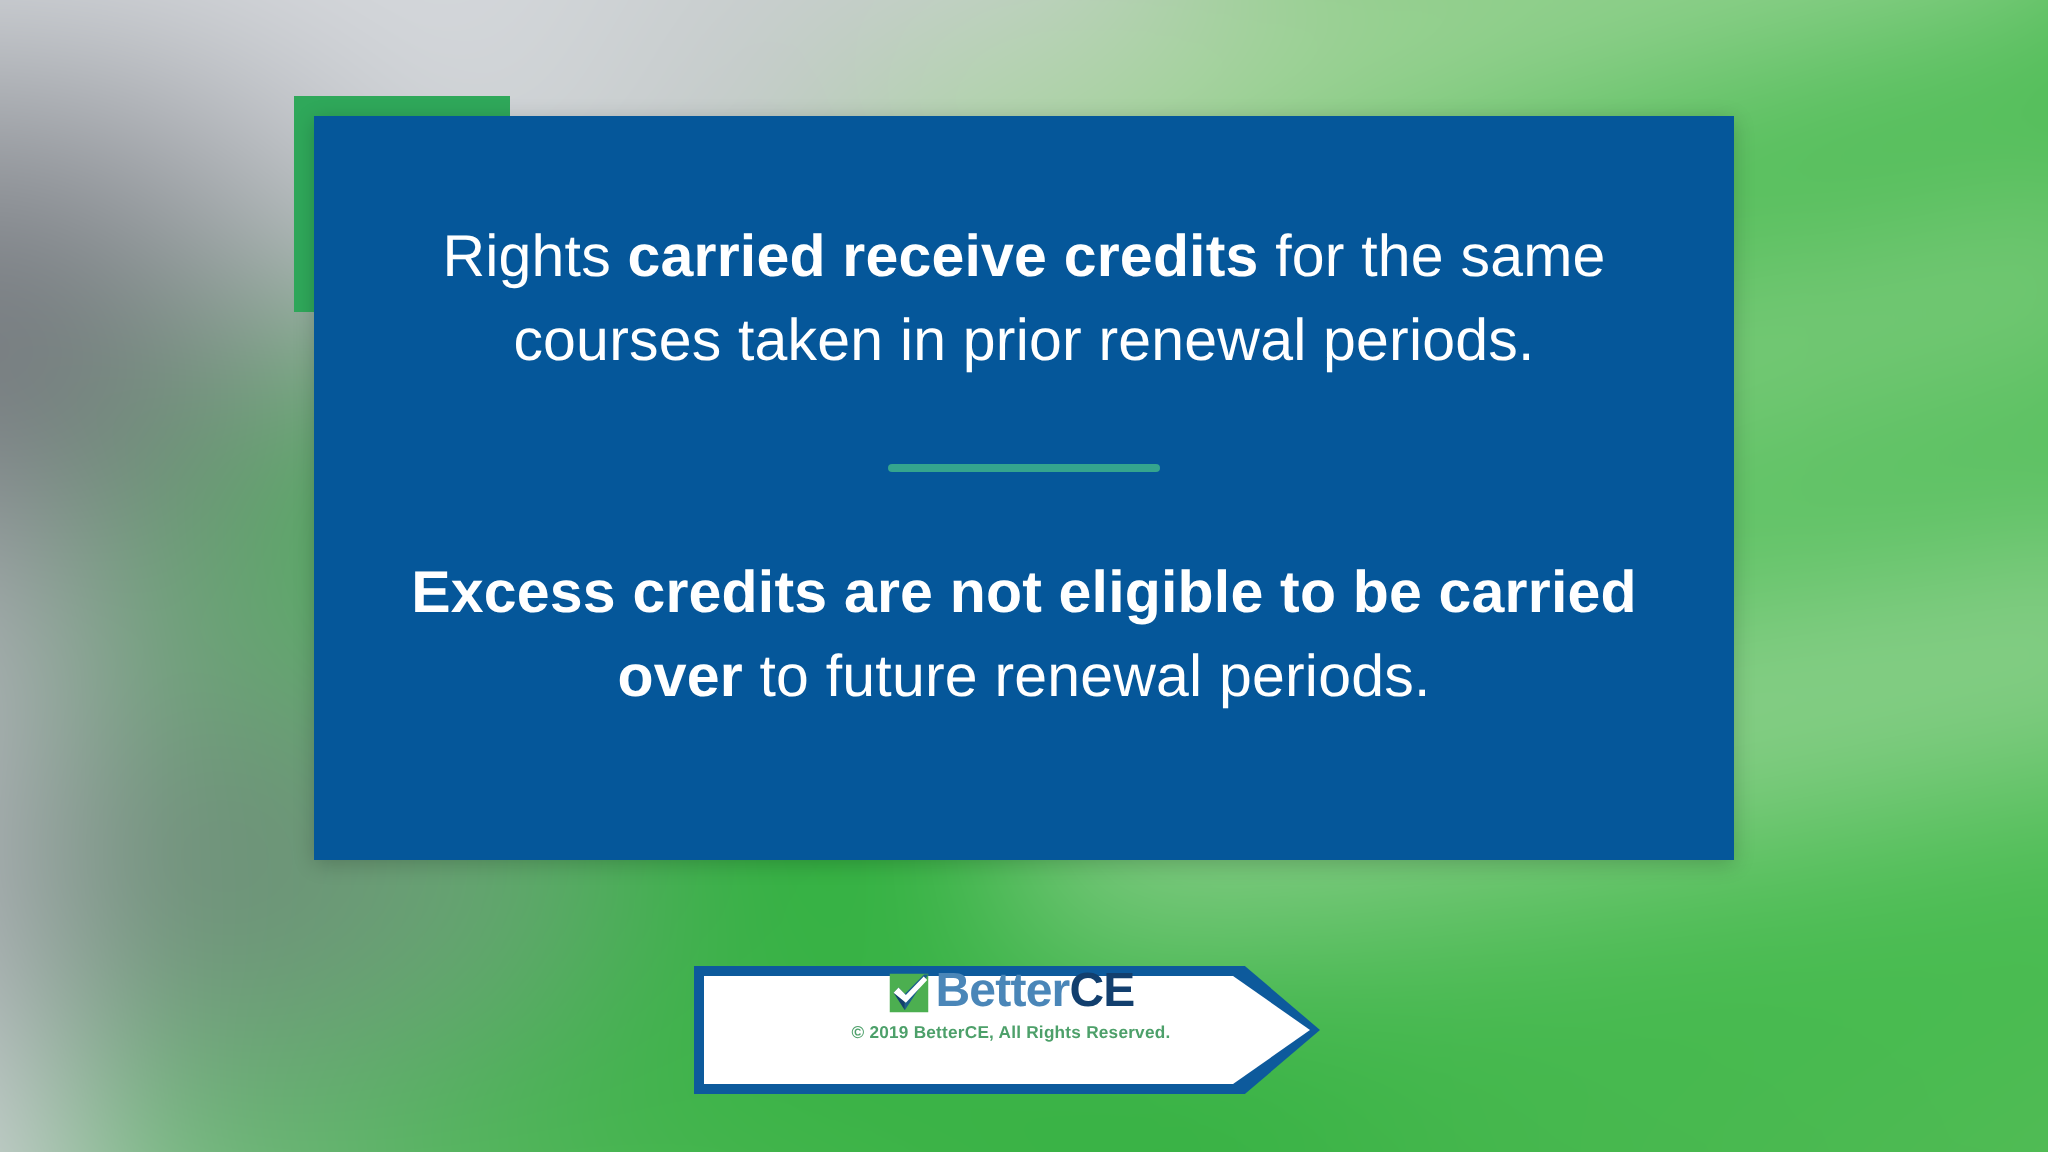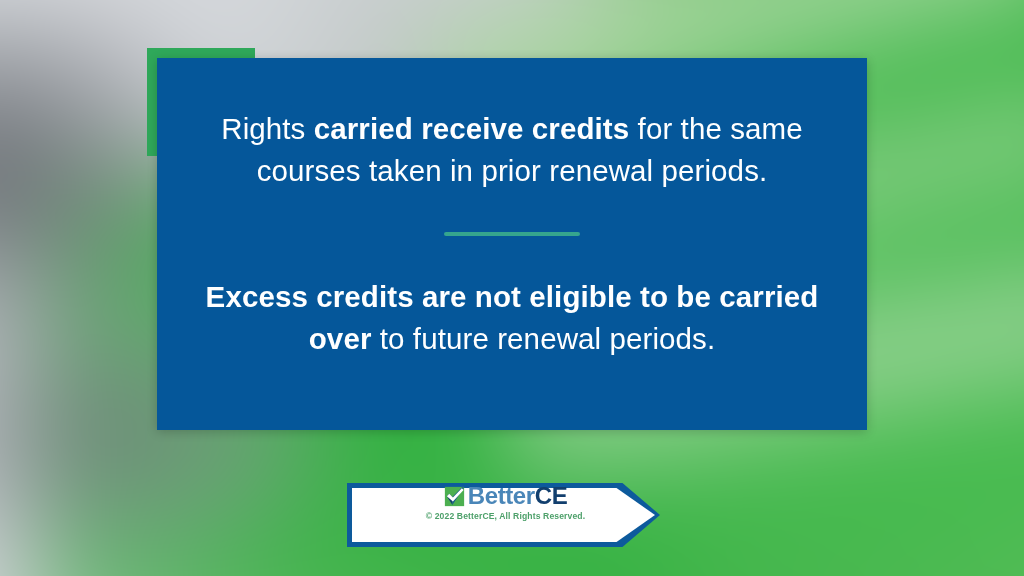--- a/index.html
+++ b/index.html
@@ -255,18 +255,18 @@
       <div class="logo-row">
         <svg class="logo-check" viewBox="0 0 24 24">
           <rect x="1" y="1" width="22" height="22" fill="#4caf50"></rect>
           <path d="M3.2 11.8 L6.0 8.9 L9.6 12.6 L9.6 21.8 Z" fill="#123f6e"></path>
           <path d="M9.6 21.8 L9.6 12.6 L20.6 1.4 L23 1.4 Z" fill="#1b5e8c"></path>
           <path d="M3.2 11.8 L6.0 8.9 L10.2 13.2 L20.4 2.6 L22.4 4.6 L10.2 17.6 Z" fill="#ffffff"></path>
         </svg>
         <div class="logo-word"><span class="w1">Better</span><span class="w2">CE</span></div>
       </div>
 
-      <div class="copyright">© 2022 BetterCE, All Rights Reserved.</div>
+      <div class="copyright">© 2019 BetterCE, All Rights Reserved.</div>
 
     </div>
   </div>
 
 </div>
 
 </body></html>

